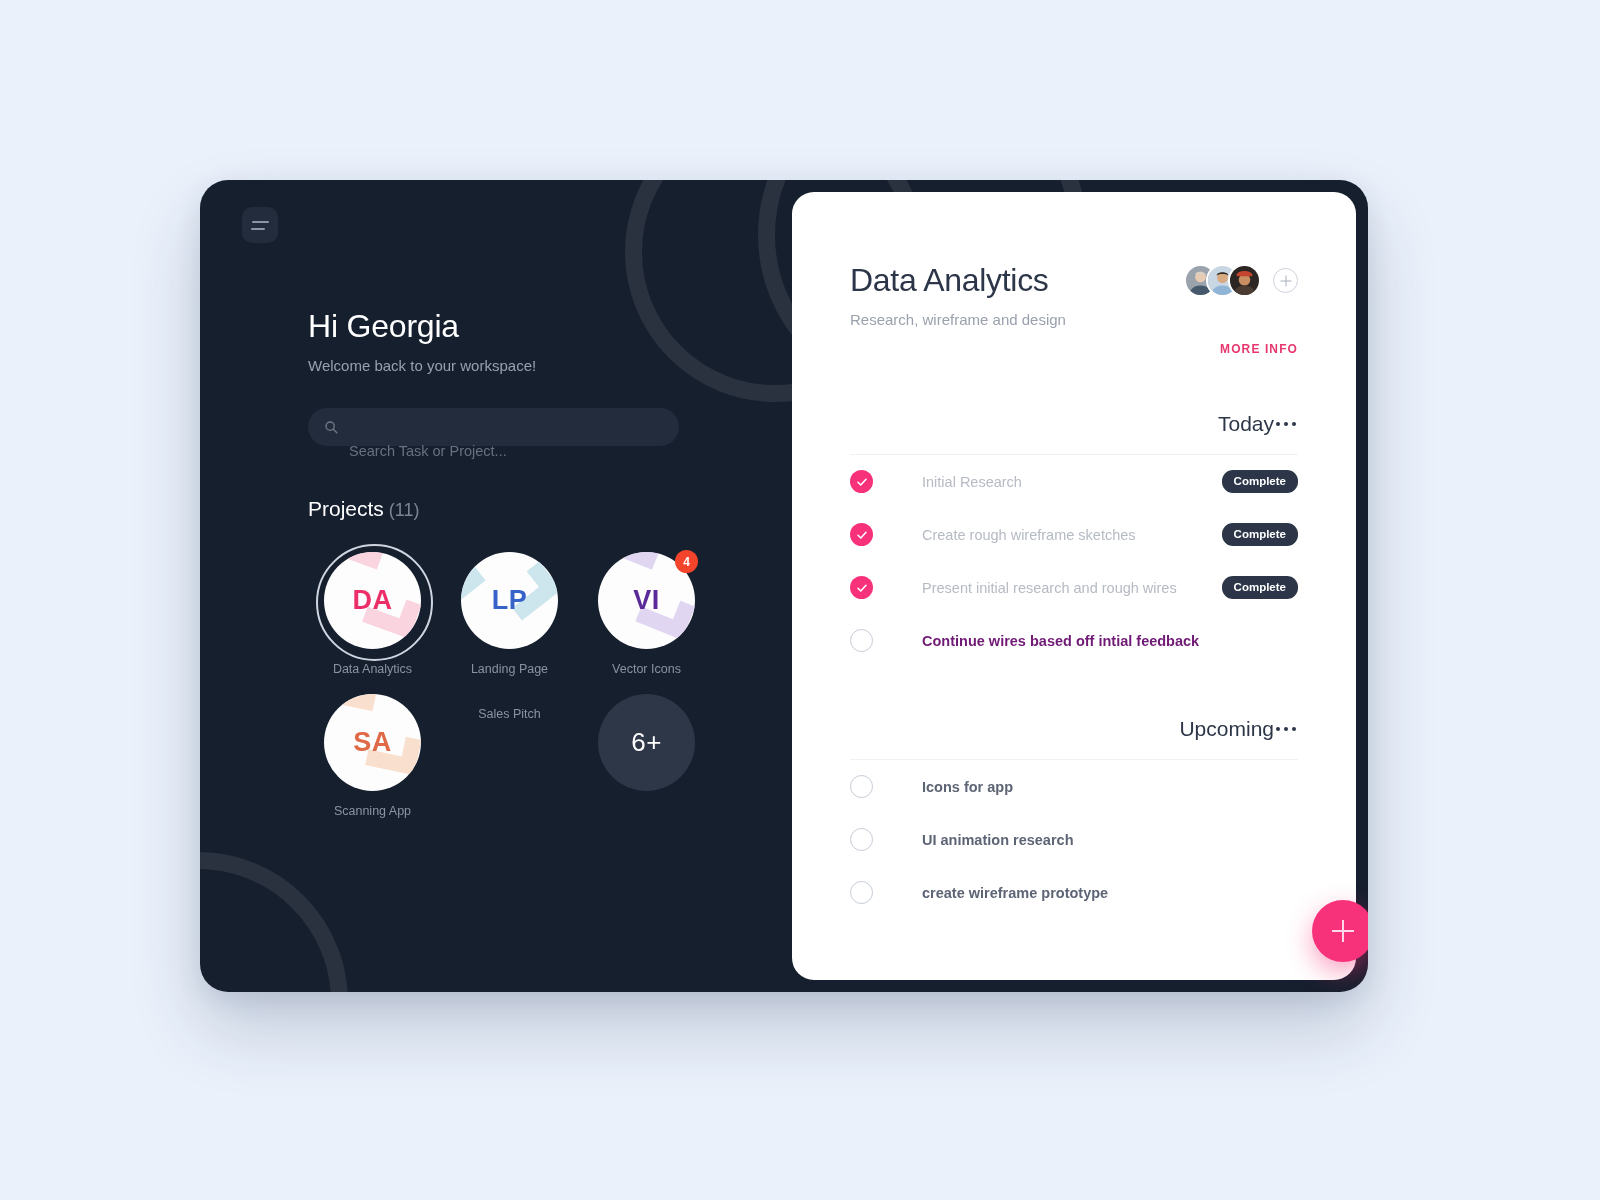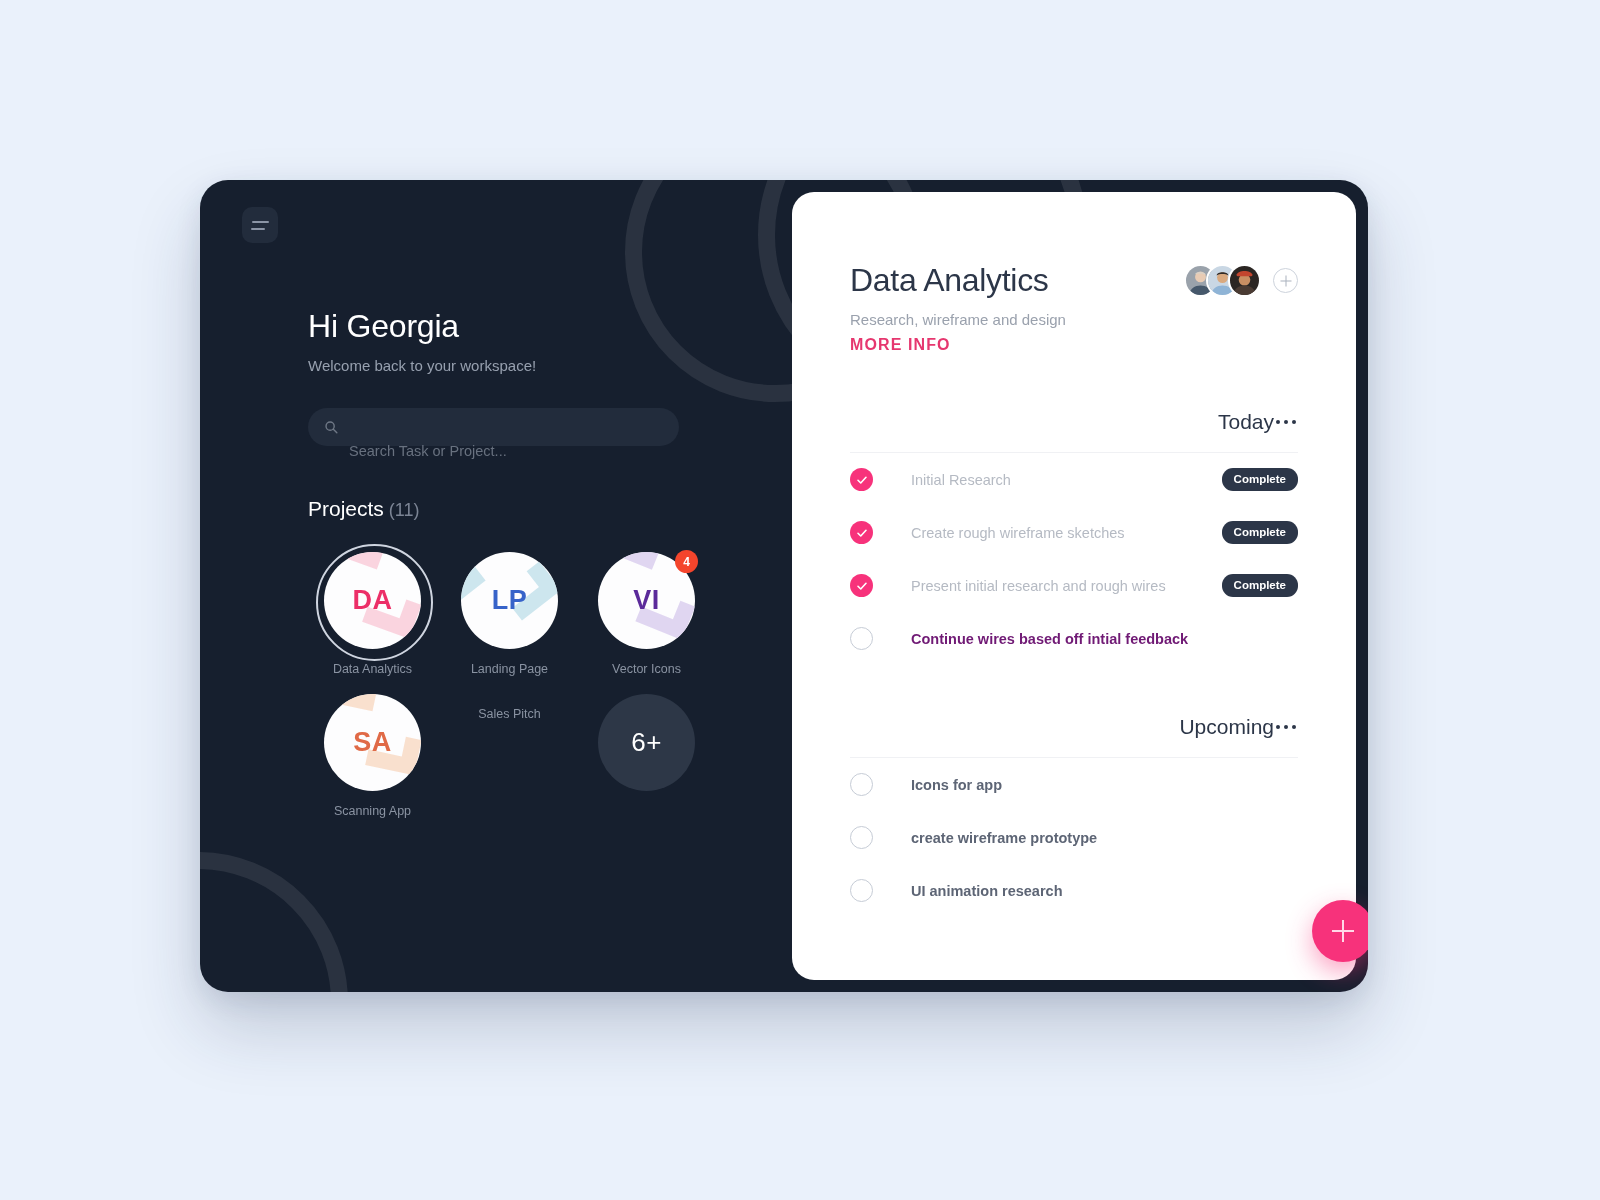--- a/index.html
+++ b/index.html
@@ -200,26 +200,27 @@
     color: #2b3murky;
     color: #2c3648;
     letter-spacing: -0.3px;
   }
   .proj-desc {
     margin-top: 12px;
     font-size: 15px;
     color: #9aa1ad;
   }
   .more-info {
-    margin-top: 8px;
-    font-size: 16px;
+    margin-top: 14px;
+    font-size: 12px;
     font-weight: 700;
     letter-spacing: 1.1px;
     color: #e6376f;
     cursor: pointer;
+    text-align: right;
   }
 
   .avatars {
     position: absolute;
     right: 58px; top: 72px;
     display: flex;
     align-items: center;
   }
   .av {
     width: 33px; height: 33px;
@@ -257,21 +258,21 @@
     border-bottom: 1px solid #f0f1f4;
   }
   .sec-title { font-size: 21px; color: #2c3648; font-weight: 400; }
   .dots { display: flex; gap: 4px; cursor: pointer; padding: 6px 2px; }
   .dots i { width: 4px; height: 4px; border-radius: 50%; background: #2c3648; display: block; }
 
   .task {
     display: flex;
     align-items: center;
     height: 53px;
-    gap: 4px;
+    gap: 15px;
   }
   .check {
     width: 23px; height: 23px;
     border-radius: 50%;
     flex: none;
     display: flex;
     align-items: center;
     justify-content: center;
     cursor: pointer;
   }
@@ -507,24 +508,24 @@
               <i></i>
               <i></i>
             </div>
           </div>
           <div class="task upcoming">
             <div class="check todo"></div>
             <div class="task-label">Icons for app</div>
           </div>
           <div class="task upcoming">
             <div class="check todo"></div>
-            <div class="task-label">create wireframe prototype</div>
+            <div class="task-label">UI animation research</div>
           </div>
           <div class="task upcoming">
             <div class="check todo"></div>
-            <div class="task-label">UI animation research</div>
+            <div class="task-label">create wireframe prototype</div>
           </div>
         </div>
     </div>
 
     <div class="fab"></div>
   </div>
 </div>
 
 </body></html>

